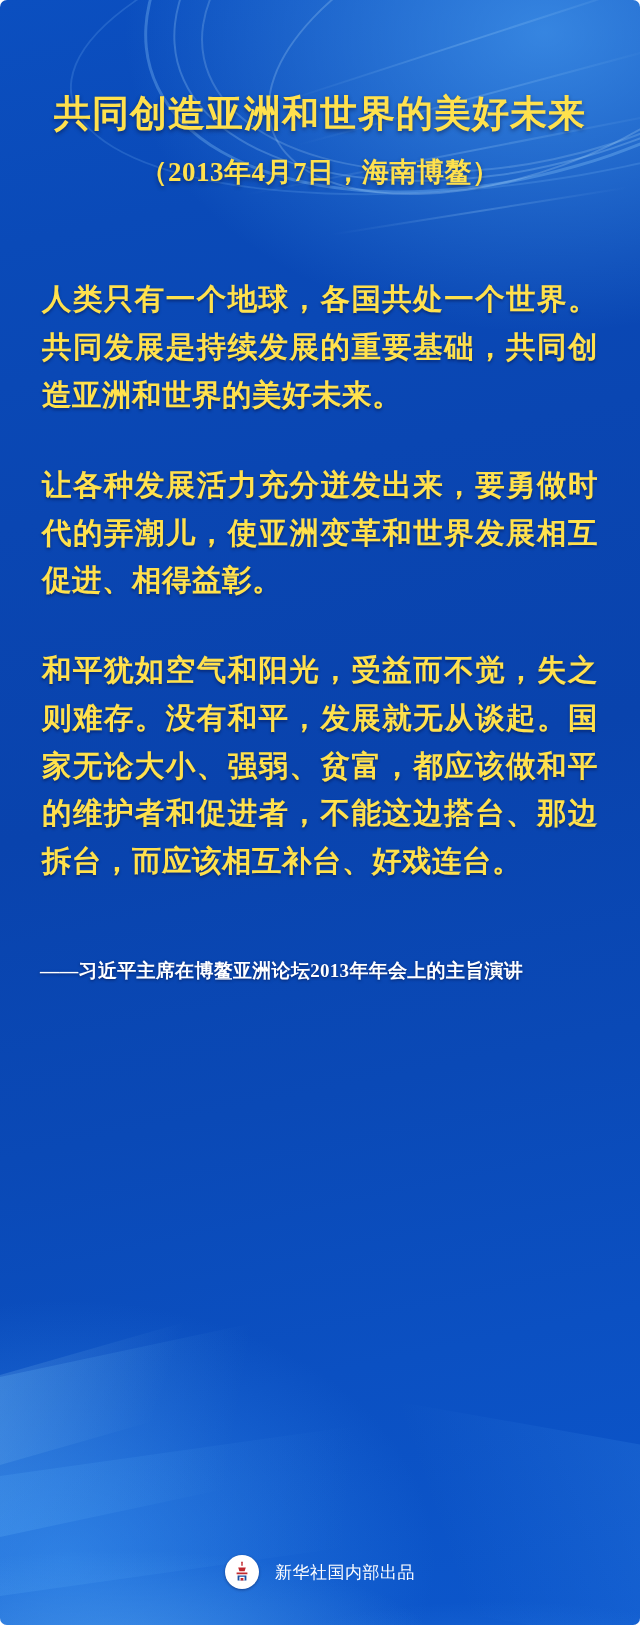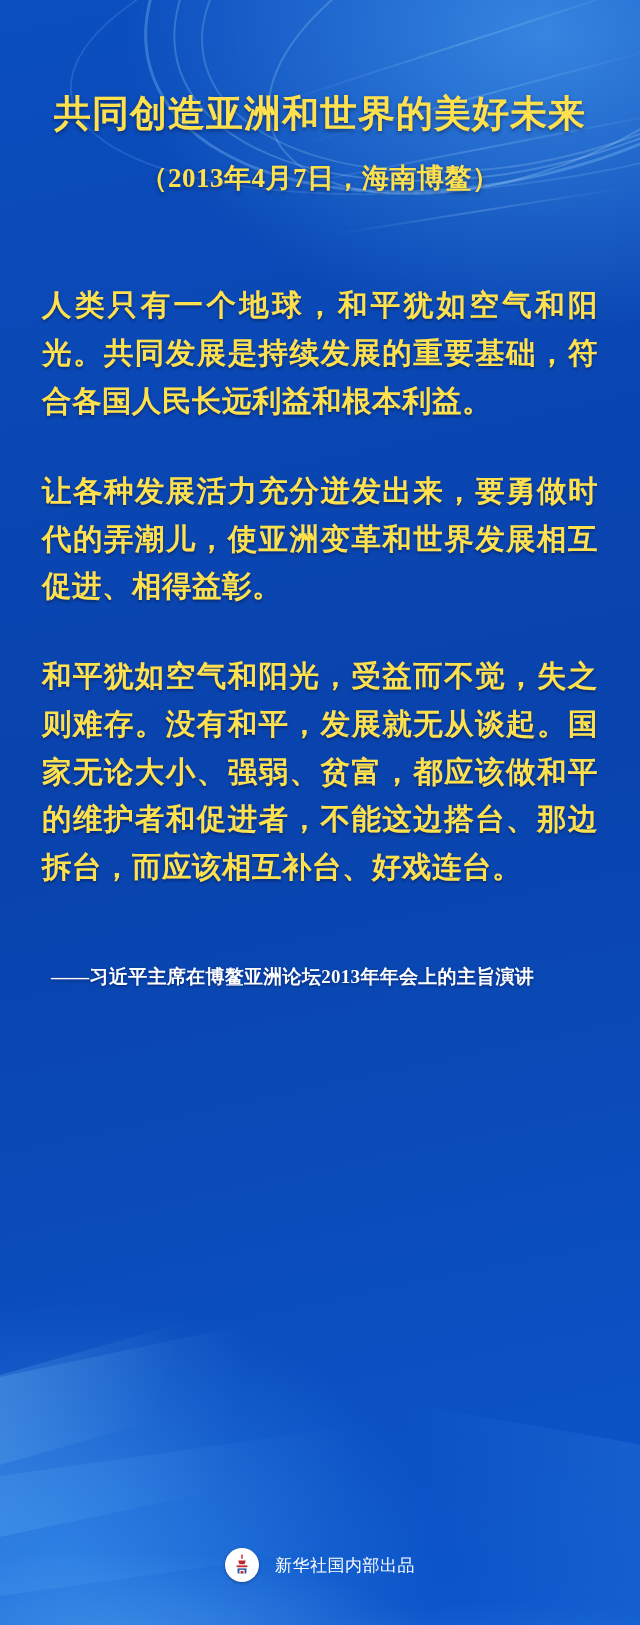--- a/index.html
+++ b/index.html
@@ -12,20 +12,21 @@
   }
   .poster {
     position: relative;
     width: 640px;
     height: 1625px;
     overflow: hidden;
     background:
       radial-gradient(ellipse 700px 500px at 85% 2%, rgba(90,180,255,0.55) 0%, rgba(90,180,255,0.0) 60%),
       radial-gradient(ellipse 600px 420px at 10% 96%, rgba(60,150,245,0.55) 0%, rgba(60,150,245,0.0) 62%),
       linear-gradient(168deg, #0b4fc0 0%, #0a4ab8 14%, #0a46b2 30%, #0943ad 48%, #0a49b6 66%, #0b50c2 82%, #0c57cc 100%);
+    border-radius: 7px;
   }
   
   .swoosh {
     position: absolute;
     border-radius: 50%;
     border: 2px solid rgba(150,210,255,0.30);
     pointer-events: none;
   }
   .s1 { width: 760px; height: 420px; right: -260px; top: -250px; transform: rotate(-16deg); border-width: 3px; }
   .s2 { width: 700px; height: 380px; right: -230px; top: -215px; transform: rotate(-14deg); border-color: rgba(170,220,255,0.25); }
@@ -96,21 +97,21 @@
   .main-title {
     font-family: "Liberation Serif", serif;
     font-weight: bold;
     font-size: 37px;
     letter-spacing: 1px;
     color: #ffe14d;
     text-shadow: 0 2px 4px rgba(0,0,30,0.45);
     line-height: 1.2;
   }
   .sub-title {
-    margin-top: 24px;
+    margin-top: 18px;
     font-family: "Liberation Serif", serif;
     font-weight: bold;
     font-size: 27px;
     color: #ffe14d;
     text-shadow: 0 2px 4px rgba(0,0,30,0.45);
     letter-spacing: 0.5px;
   }
 
   .quotes {
     margin-top: 86px;
@@ -133,27 +134,26 @@
   .attribution {
     margin-top: 72px;
     padding: 0 40px;
     font-family: "Liberation Serif", serif;
     font-weight: bold;
     font-size: 19px;
     color: #ffffff;
     text-shadow: 0 1px 3px rgba(0,0,40,0.5);
     letter-spacing: 0.3px;
     white-space: nowrap;
-    margin-left: 11px;
   }
 
   .footer {
     position: absolute;
     left: 0; right: 0;
-    bottom: 43px;
+    bottom: 36px;
     display: flex;
     align-items: center;
     justify-content: center;
     gap: 16px;
     z-index: 6;
   }
   .logo-mark {
     width: 34px;
     height: 34px;
     border-radius: 50%;
@@ -193,21 +193,21 @@
   <div class="wave"></div>
 
   <div class="content">
 
     <div class="title-block">
       <div class="main-title">共同创造亚洲和世界的美好未来</div>
       <div class="sub-title">（2013年4月7日，海南博鳌）</div>
     </div>
 
     <div class="quotes">
-      <p class="quote">人类只有一个地球，和平犹如空气和阳光。共同发展是持续发展的重要基础，符合各国人民长远利益和根本利益。</p>
+      <p class="quote">人类只有一个地球，各国共处一个世界。共同发展是持续发展的重要基础，共同创造亚洲和世界的美好未来。</p>
       <p class="quote">让各种发展活力充分迸发出来，要勇做时代的弄潮儿，使亚洲变革和世界发展相互促进、相得益彰。</p>
       <p class="quote">和平犹如空气和阳光，受益而不觉，失之则难存。没有和平，发展就无从谈起。国家无论大小、强弱、贫富，都应该做和平的维护者和促进者，不能这边搭台、那边拆台，而应该相互补台、好戏连台。</p>
     </div>
 
     <div class="attribution">——习近平主席在博鳌亚洲论坛2013年年会上的主旨演讲</div>
 
   </div>
 
   <div class="footer">
     <span class="logo-mark">

